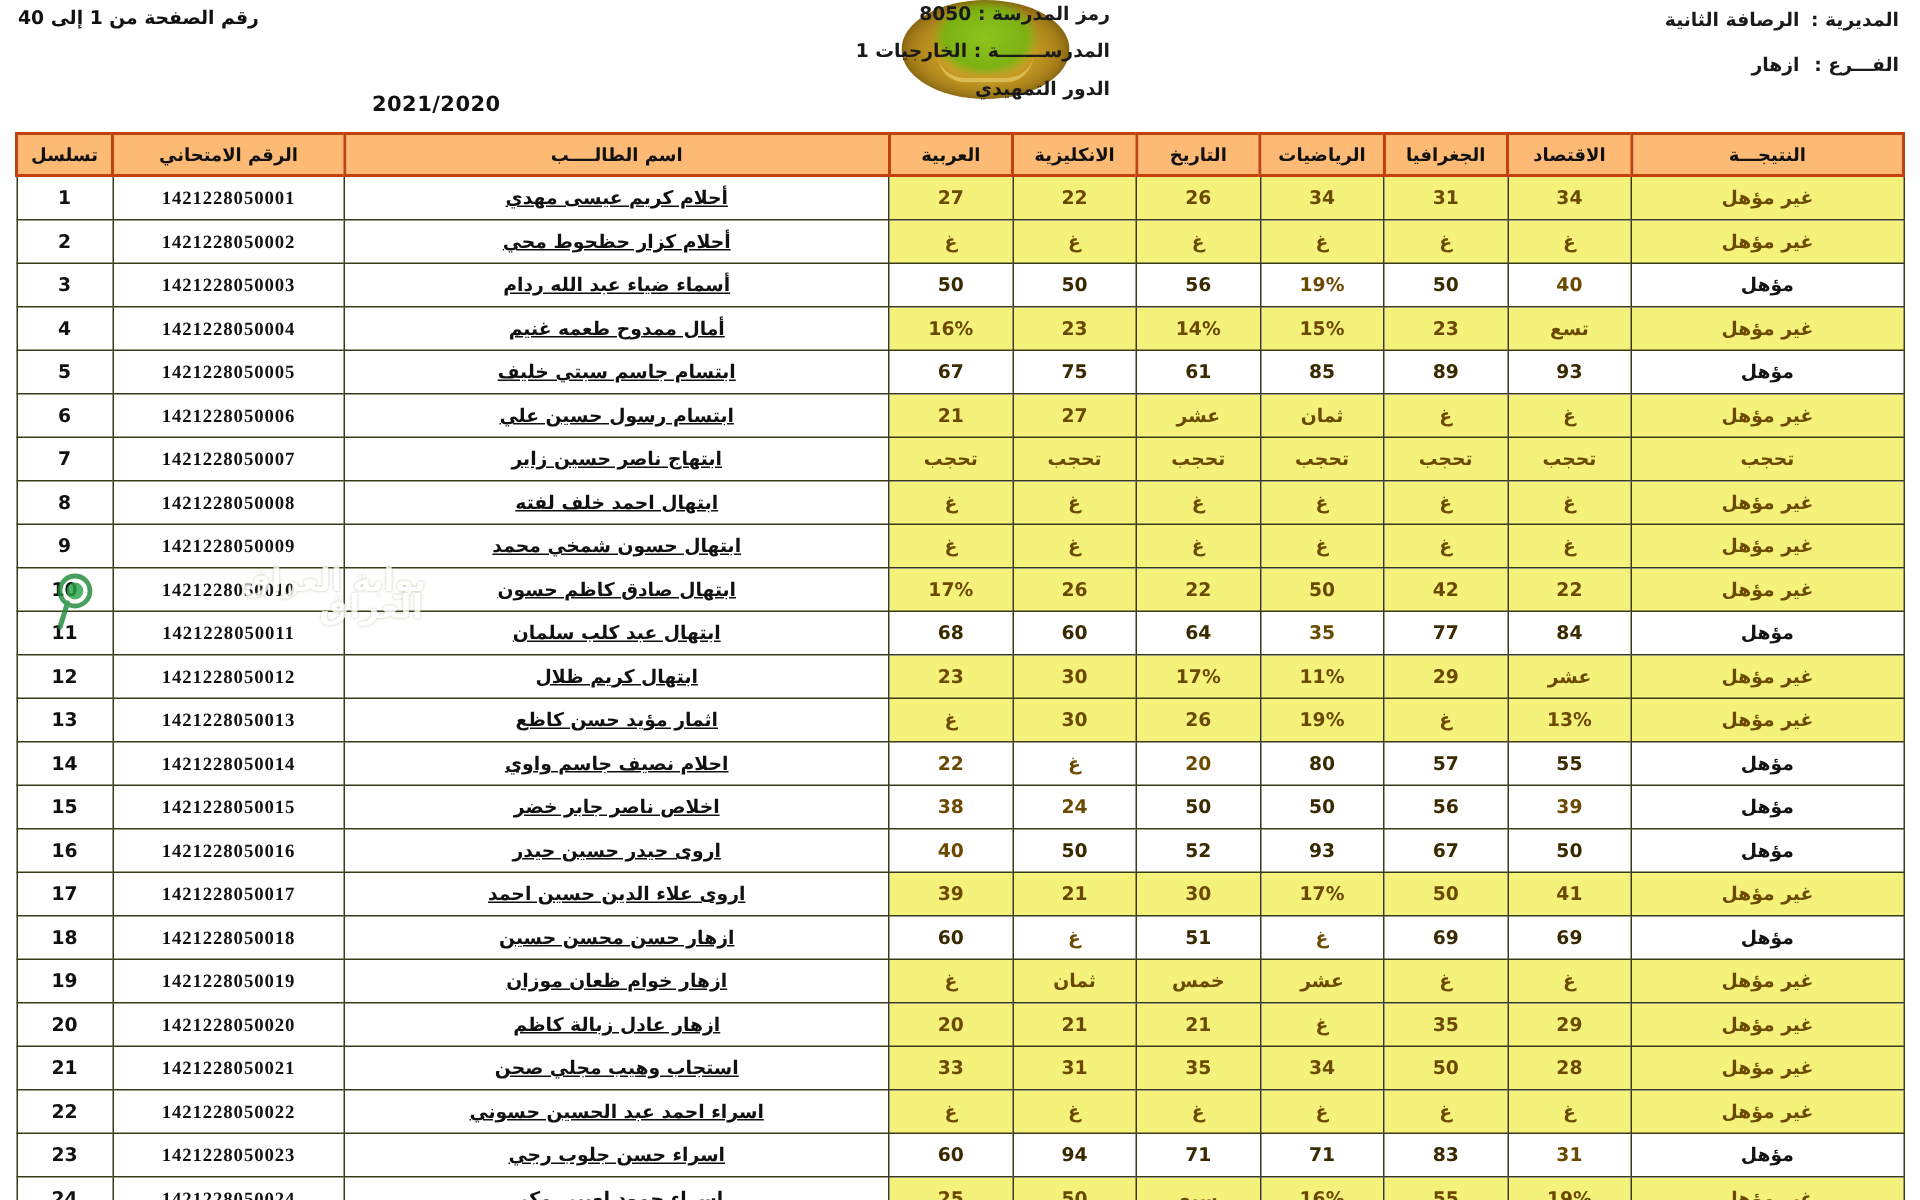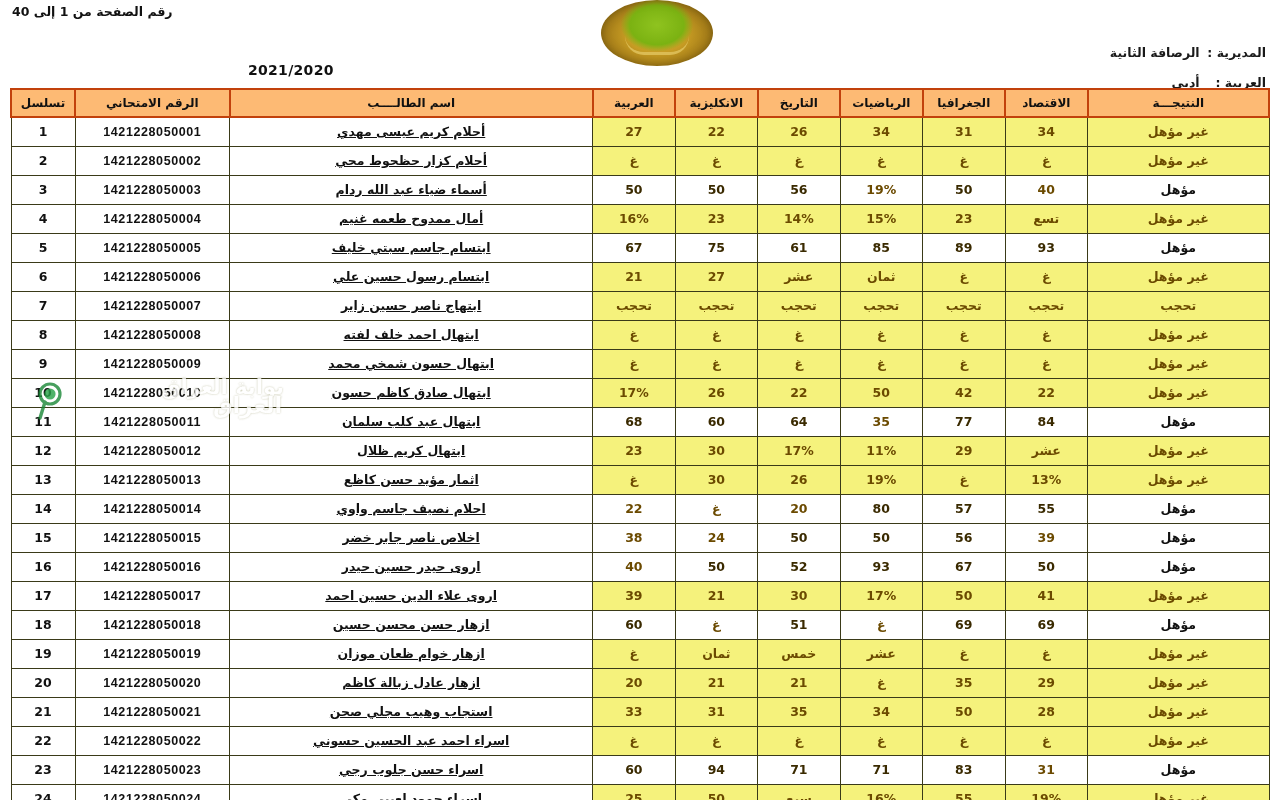--- a/index.html
+++ b/index.html
@@ -22,21 +22,20 @@
     position: relative;
     width: 1280px;
     height: 88px;
   }
   .hdr-right {
     position: absolute;
     top: 6px;
     right: 14px;
     width: 520px;
     text-align: right;
-    margin-top: 40px;
   }
   .hdr-mid {
     position: absolute;
     top: 2px;
     right: 540px;
     width: 240px;
     text-align: right;
   }
   .hdr-line {
     font-size: 12.5px;
@@ -153,21 +152,21 @@
   tr.row-fail td.exam-cell,
   tr.row-fail td.seq-cell { background: #ffffff; color: #111; }
 
   td.name-cell {
     text-align: right;
     padding-right: 10px;
     font-size: 13px;
     text-decoration: underline;
   }
   td.exam-cell {
-    font-family: Liberation Sans, sans-serif;
+    font-family: Liberation Serif, serif;
     letter-spacing: .6px;
     font-size: 13px;
     direction: ltr;
   }
   td.seq-cell { font-size: 13px; direction: ltr; }
   td.res-cell { font-size: 12.5px; }
 
   
   .watermark {
     position: absolute;
@@ -213,29 +212,42 @@
 <body>
 
 <div class="sheet-header">
 
   <div class="hdr-right">
     <div class="hdr-line">
       <span class="lbl">المديرية :</span>
       <span class="val">الرصافة الثانية</span>
     </div>
     <div class="hdr-line">
-      <span class="lbl">العربية :</span>
-      <span class="val">أدبي</span>
+      <span class="lbl">الفـــرع :</span>
+      <span class="val">ازهار</span>
     </div>
   </div>
 
   <div class="emblem">
     <div class="disc"></div>
   </div>
 
+  <div class="hdr-mid">
+    <div class="hdr-line tight">
+      <span class="lbl">رمز المدرسة :</span>
+      <span class="val">8050</span>
+    </div>
+    <div class="hdr-line tight">
+      <span class="lbl">المدرســـــــة :</span>
+      <span class="val">الخارجيات 1</span>
+    </div>
+    <div class="hdr-line tight">
+      <span class="val">الدور  التمهيدي</span>
+    </div>
+  </div>
 
   <div class="page-num-wrap">رقم الصفحة من  1 إلى 40</div>
   <div class="year-wrap">2021/2020</div>
 </div>
 
 <div class="grid-wrap">
   <table class="grid">
     <colgroup>
       <col class="c-res">
         <col class="c-sub">

